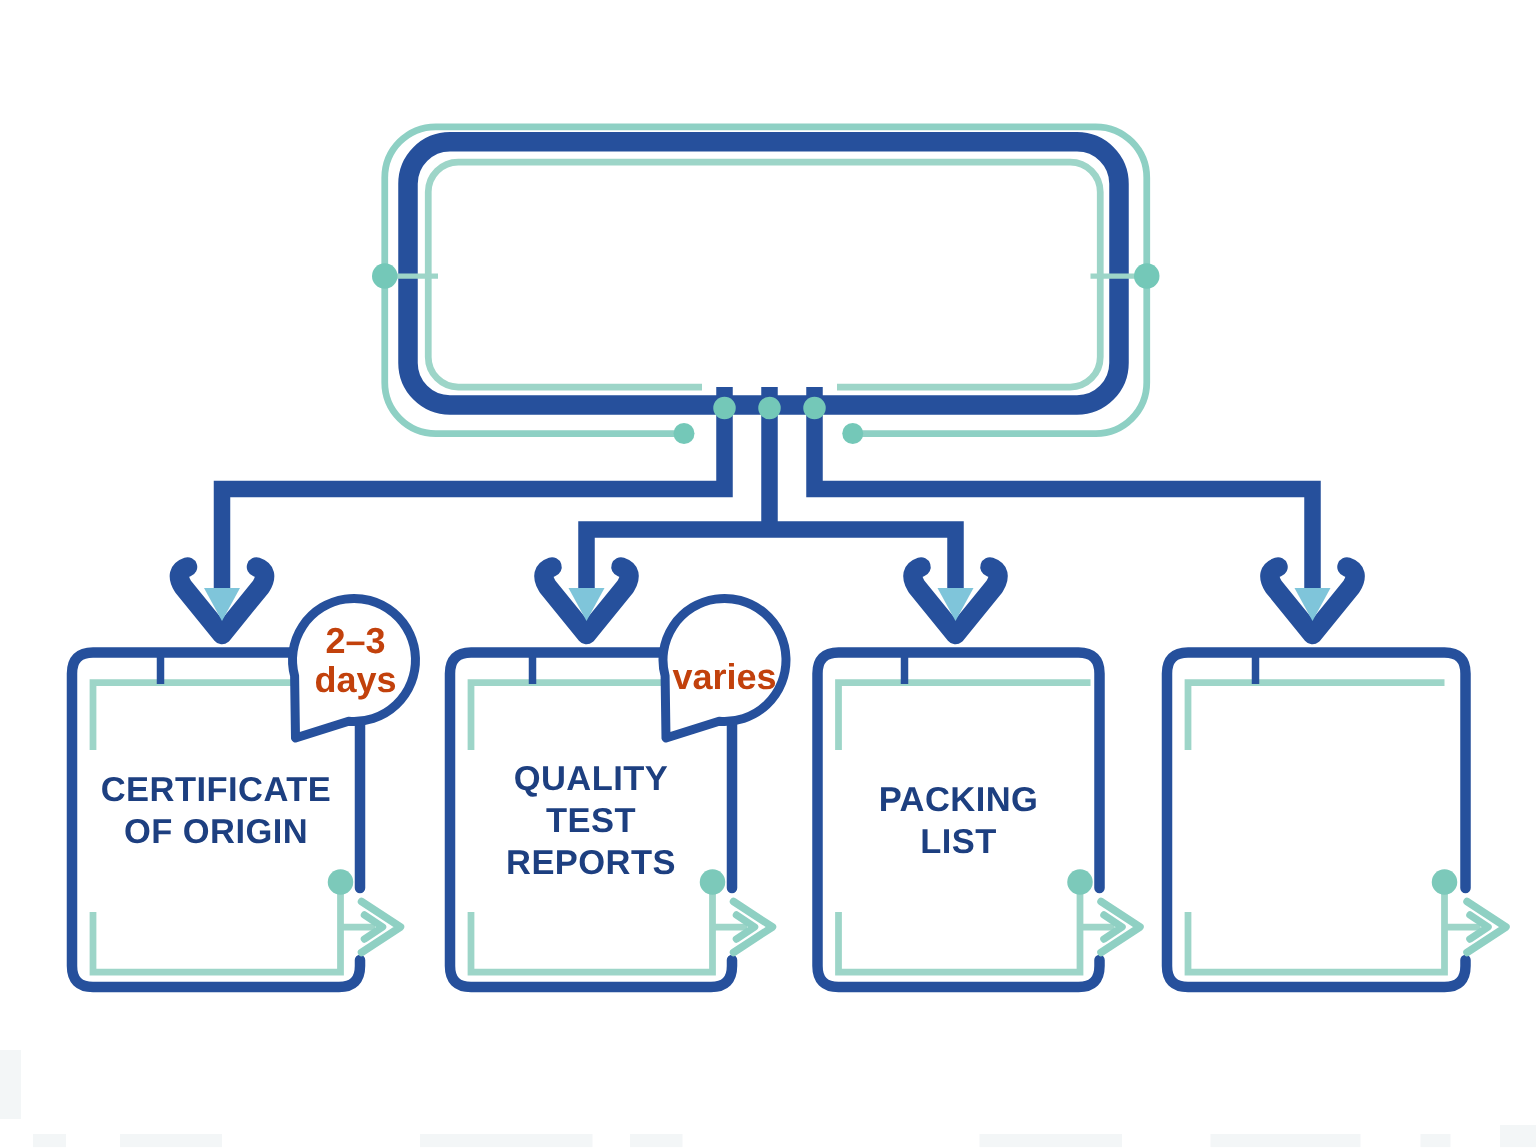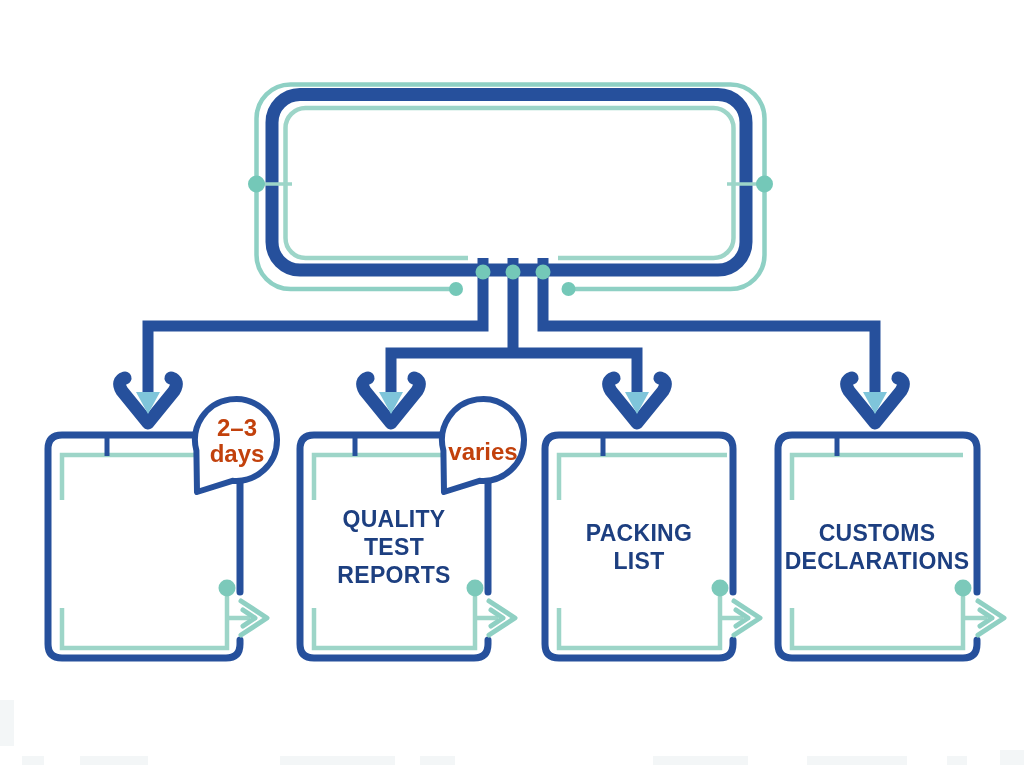--- a/index.html
+++ b/index.html
@@ -125,27 +125,27 @@
 
   <g>
     <path d="M196.4 450.6 A41 41 0 1 1 232.4 480.8 L197 492 Z" fill="#ffffff" stroke="#26509c" stroke-width="6" stroke-linejoin="round"></path>
   </g>
   <g>
     <path d="M443.4 450.6 A41 41 0 1 1 479.4 480.8 L444 492 Z" fill="#ffffff" stroke="#26509c" stroke-width="6" stroke-linejoin="round"></path>
   </g>
 </svg>
 
 
+<div class="label doc-label" style="left:144px;top:540px;width:190px;">CERTIFICATE
+OF ORIGIN</div>
 <div class="label doc-label" style="left:394px;top:547px;width:180px;">QUALITY
 TEST
 REPORTS</div>
 <div class="label doc-label" style="left:639px;top:547px;width:180px;">PACKING
 LIST</div>
-<div class="label doc-label" style="left:877px;top:547px;width:200px;">CUSTOMS
-DECLARATIONS</div>
 
 <div class="label badge" style="left:237px;top:441px;width:80px;">2–3
 days</div>
 <div class="label badge" style="left:483px;top:452px;width:80px;">varies</div>
 
 <div class="faint-row">
   <div style="left:0;top:700px;width:14px;height:46px;"></div>
   <div style="left:22px;top:756px;width:22px;height:9px;"></div>
   <div style="left:80px;top:756px;width:68px;height:9px;"></div>
   <div style="left:280px;top:756px;width:115px;height:9px;"></div>

